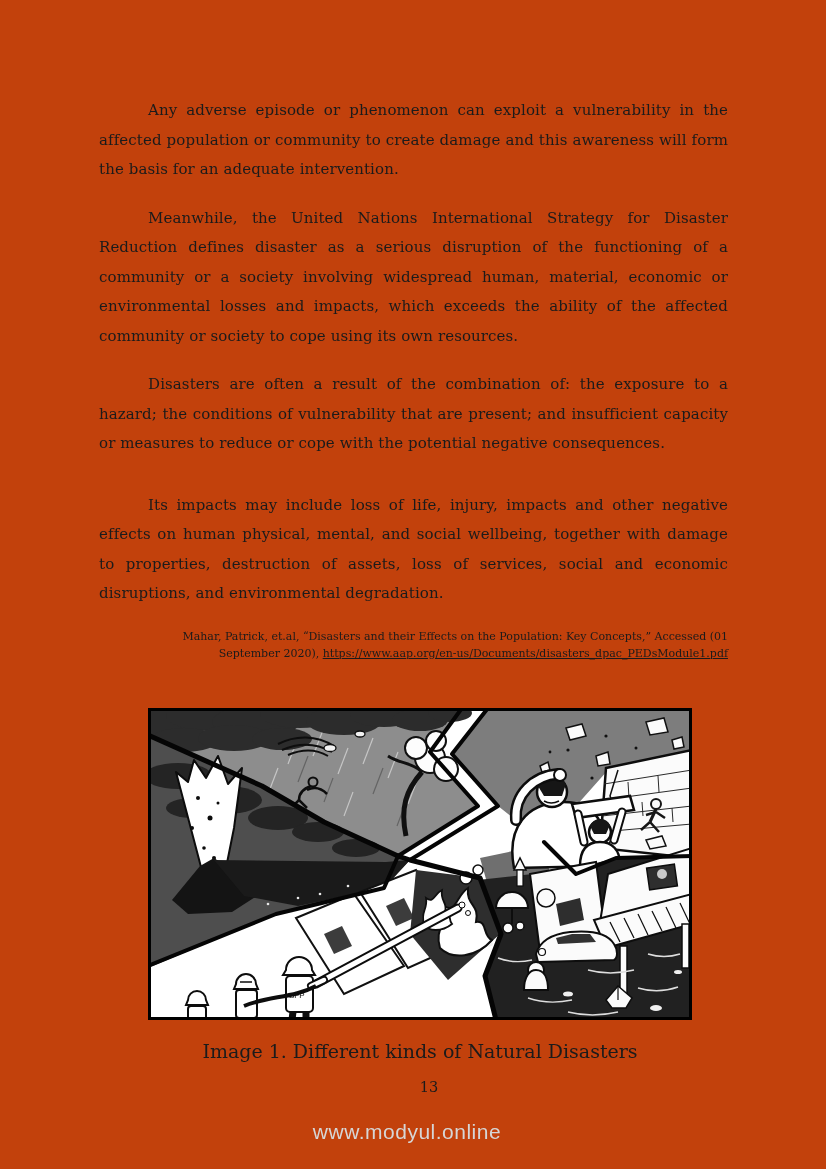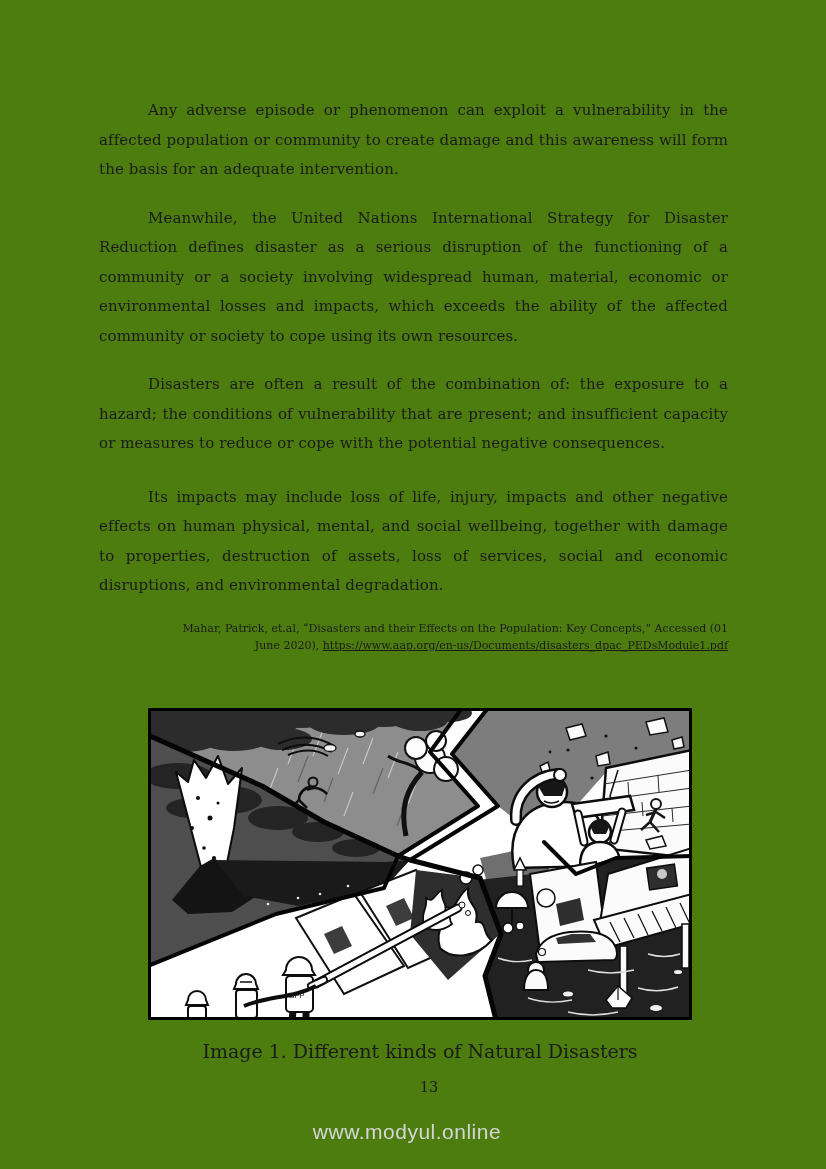--- a/index.html
+++ b/index.html
@@ -1,33 +1,33 @@
 <!DOCTYPE html>
 <html><head>
 <meta charset="utf-8">
 <style>
   html,body{margin:0;padding:0;background:#ffffff;}
   .page{
     position:relative;
     width:826px;height:1169px;
-    background:#4d7c0f;
+    background:#c2410c;
     font-family:"DejaVu Serif","Liberation Serif",serif;
     color:#1b1b1b;
     overflow:hidden;
   }
   .text-col{
     position:absolute;left:99px;top:96px;width:629px;
   }
   .text-col p{
     margin:0 0 19px 0;
     font-size:15px;line-height:29.5px;
     text-align:justify;text-indent:49px;
     letter-spacing:0.1px;
   }
-  .text-col p.gap-lg{margin-bottom:24px;}
+  .text-col p.gap-lg{margin-bottom:32px;}
   .citation{
     margin-top:15px;
     font-size:11px;line-height:17.5px;
     text-align:right;
     color:#1b1b1b;
   }
   .citation a{color:#1b1b1b;text-decoration:underline;cursor:pointer;}
   figure.illustration{
     position:absolute;left:148px;top:708px;width:544px;height:312px;
     margin:0;padding:0;
@@ -55,21 +55,21 @@
 <div class="page">
 
   <div class="text-col">
     <p>Any adverse episode or phenomenon can exploit a vulnerability in the affected population or community to create damage and this awareness will form the basis for an adequate intervention.</p>
     <p>Meanwhile, the United Nations International Strategy for Disaster Reduction defines disaster as a serious disruption of the functioning of a community or a society involving widespread human, material, economic or environmental losses and impacts, which exceeds the ability of the affected community or society to cope using its own resources.</p>
     <p class="gap-lg">Disasters are often a result of the combination of: the exposure to a hazard; the conditions of vulnerability that are present; and insufficient capacity or measures to reduce or cope with the potential negative consequences.</p>
     <p>Its impacts may include loss of life, injury, impacts and other negative effects on human physical, mental, and social wellbeing, together with damage to properties, destruction of assets, loss of services, social and economic disruptions, and environmental degradation.</p>
 
     <div class="citation">
       <span>Mahar, Patrick, et.al, “Disasters and their Effects on the Population: Key Concepts,” Accessed (01</span><br>
-      <span>June 2020), </span><a href="#">https://www.aap.org/en-us/Documents/disasters_dpac_PEDsModule1.pdf</a>
+      <span>September 2020), </span><a href="#">https://www.aap.org/en-us/Documents/disasters_dpac_PEDsModule1.pdf</a>
     </div>
   </div>
 
   <figure class="illustration" role="img" aria-label="Black-and-white comic collage of different natural disasters: a volcanic eruption with ash clouds, a typhoon bending a tree in the rain, an earthquake with people covering their heads beside a crumbling brick wall, a building fire fought by firefighters with a hose, and a flood with a submerged car, wading people and an umbrella.">
     <svg viewBox="0 0 544 312" xmlns="http://www.w3.org/2000/svg">
       <rect x="0" y="0" width="544" height="312" fill="#ffffff"></rect>
 
       <g>
         <polygon points="0,0 314,0 282,44 330,98 250,148 176,114 114,78 0,27" fill="#8d8d8d"></polygon>
         <g stroke="#d9d9d9" stroke-width="1.2" opacity="0.75">

